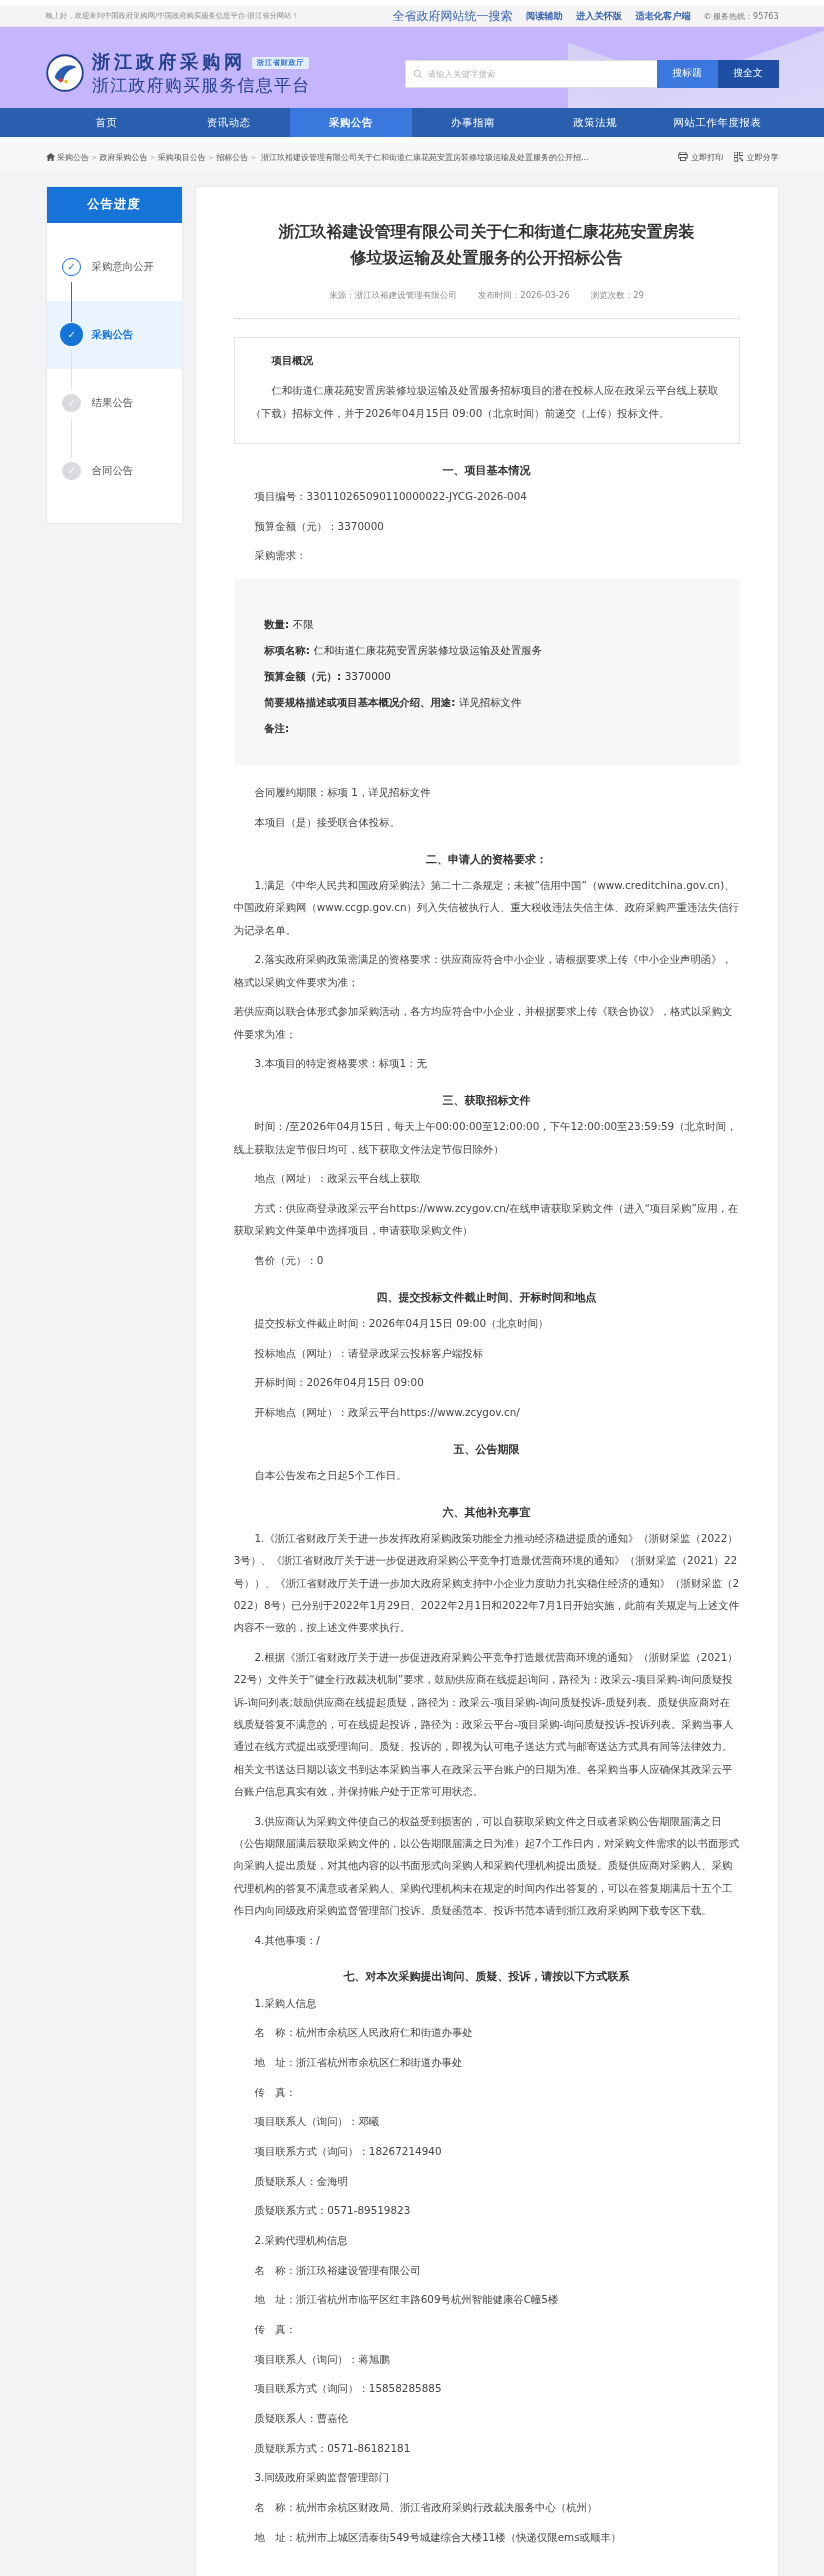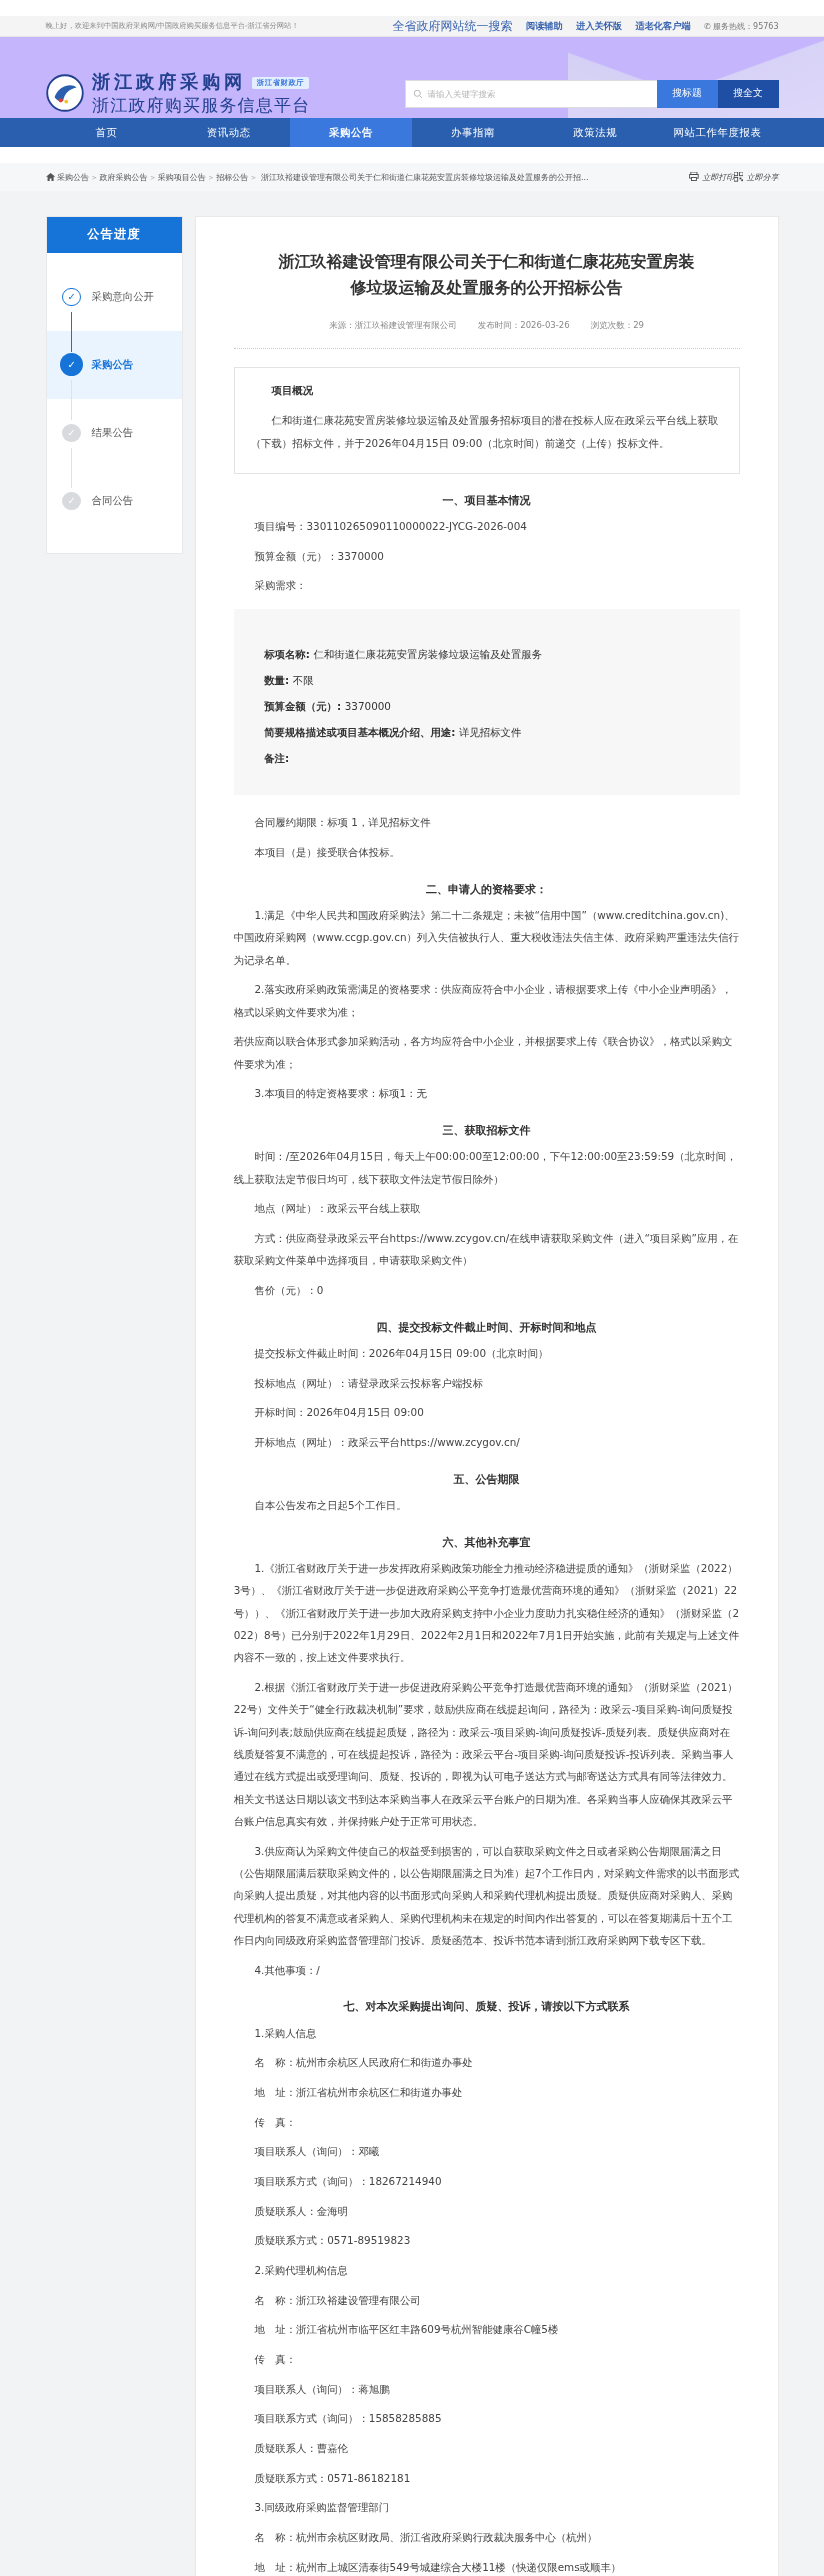--- a/index.html
+++ b/index.html
@@ -5,21 +5,21 @@
   :root{
     --blue:#1673d8;
     --navbg:#2a5fb0;
     --navactive:#3a78dd;
     --navy:#23418f;
     --txt:#444;
     --softline:#e8e8e8;
   }
   *{margin:0;padding:0;box-sizing:border-box;}
   body{width:824px;font-family:"DejaVu Sans","Liberation Sans",sans-serif;background:#fff;color:var(--txt);}
-  .inner{width:733px;margin:16px auto;}
+  .inner{width:733px;margin:6px auto;}
 
   
   .topbar{height:21px;background:#f4f4f4;border-bottom:0.6px solid #e6e6e6;font-size:7.3px;color:#8a8a8a;}
   .topbar .inner{display:flex;justify-content:space-between;align-items:center;height:100%;}
   .topbar-right{display:flex;align-items:center;gap:13.4px;}
   .topbar-right a{text-decoration:none;color:#3a64b0;cursor:pointer;}
   .tb-small{font-size:12px;}
   .tb-big{font-size:9.2px;font-weight:bold;}
   .hotline{color:#777;font-size:8px;display:flex;align-items:center;gap:2.4px;}
 
@@ -49,21 +49,21 @@
   .mainnav li{flex:1;display:flex;align-items:center;justify-content:center;color:#fff;font-size:10.4px;cursor:pointer;letter-spacing:0.6px;}
   .mainnav li.active{background:var(--navactive);font-weight:bold;}
 
   
   .crumbbar{background:#f6f7f8;height:28px;font-size:8px;color:#555;}
   .crumbbar .inner{display:flex;align-items:center;justify-content:space-between;height:100%;}
   .crumbs{display:flex;align-items:center;gap:2.4px;white-space:nowrap;}
   .crumbs .sep{color:#999;margin:0 1.2px;}
   .crumbs a{color:#555;text-decoration:none;cursor:pointer;}
   .crumb-cur{color:#555;}
-  .crumb-actions{display:flex;align-items:center;white-space:nowrap;font-style:italic;}
+  .crumb-actions{display:flex;align-items:center;gap:11px;white-space:nowrap;}
   .crumb-actions span.act{display:flex;align-items:center;gap:3.1px;cursor:pointer;color:#444;}
   .ico-svg{display:inline-flex;}
 
   
   .page-bg{background:#f2f3f5;padding:8.5px 0 0;}
   .content-row{display:flex;gap:12.2px;align-items:flex-start;}
   .sidebar{width:137px;background:#fff;border:0.6px solid var(--softline);}
   .side-head{background:var(--blue);color:#fff;text-align:center;font-size:12.2px;font-weight:bold;letter-spacing:1.2px;padding:9.8px 0;}
   .timeline{list-style:none;padding:9.8px 0 18.3px;}
   .timeline li{display:flex;align-items:center;height:68px;position:relative;padding-left:11px;cursor:pointer;}
@@ -245,22 +245,22 @@
       <div class="article-body" id="article-body">
           <div class="overview-box">
             <div class="ov-title">项目概况</div>
             <p>仁和街道仁康花苑安置房装修垃圾运输及处置服务招标项目的潜在投标人应在政采云平台线上获取（下载）招标文件，并于2026年04月15日 09:00（北京时间）前递交（上传）投标文件。</p>
           </div>
           <h2>一、项目基本情况</h2>
           <p>项目编号：330110265090110000022-JYCG-2026-004</p>
           <p>预算金额（元）：3370000</p>
           <p>采购需求：</p>
           <div class="gray-box">
+            <span class="gl"><span class="b">数量: </span><span>不限</span></span>
             <span class="gl"><span class="b">标项名称: </span><span>仁和街道仁康花苑安置房装修垃圾运输及处置服务</span></span>
-            <span class="gl"><span class="b">数量: </span><span>不限</span></span>
             <span class="gl"><span class="b">预算金额（元）: </span><span>3370000</span></span>
             <span class="gl"><span class="b">简要规格描述或项目基本概况介绍、用途: </span><span>详见招标文件</span></span>
             <span class="gl"><span class="b">备注: </span><span></span></span>
           </div>
           <p>合同履约期限：标项 1，详见招标文件</p>
           <p>本项目（是）接受联合体投标。</p>
           <h2>二、申请人的资格要求：</h2>
           <p>1.满足《中华人民共和国政府采购法》第二十二条规定；未被“信用中国”（www.creditchina.gov.cn)、中国政府采购网（www.ccgp.gov.cn）列入失信被执行人、重大税收违法失信主体、政府采购严重违法失信行为记录名单。</p>
           <p>2.落实政府采购政策需满足的资格要求：供应商应符合中小企业，请根据要求上传《中小企业声明函》，格式以采购文件要求为准；</p>
           <p class="noindent">若供应商以联合体形式参加采购活动，各方均应符合中小企业，并根据要求上传《联合协议》，格式以采购文件要求为准；</p>

